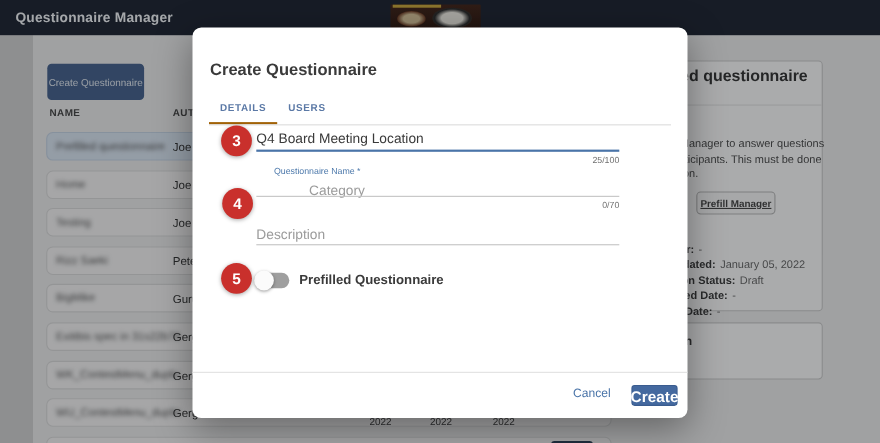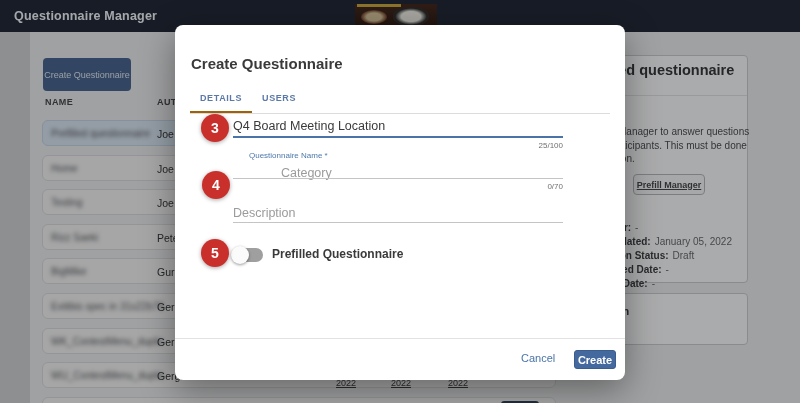--- a/index.html
+++ b/index.html
@@ -26,21 +26,21 @@
   .col-head.author { left:157px; top:97px; }
 
   .rows { position:absolute; left:42px; top:120px; width:514px; z-index:1; }
   .q-row { position:relative; width:514px; height:26px; margin-bottom:8.6px; background:#f3f2f2;
     border:1px solid #d9d9d9; border-radius:6px; }
   .q-row.highlight { background:#d9e4f0; border-color:#c3d2e3; }
   .q-row .nm { position:absolute; left:8px; top:7px; width:116px; font-size:10px; color:#555;
     white-space:nowrap; overflow:hidden; filter:blur(2px); }
   .q-row .au { position:absolute; left:114px; top:7px; width:380px; font-size:10.5px; color:#333;
     white-space:nowrap; overflow:hidden; }
-  .q-row .d { position:absolute; top:15px; font-size:9px; color:#3c3c3c;text-decoration:underline; }
+  .q-row .d { position:absolute; top:15px; font-size:9px; color:#3c3c3c; }
   .q-row .d1 { left:293px; } .q-row .d2 { left:348px; } .q-row .d3 { left:405px; }
   .q-row .row-btn { position:absolute; left:458px; top:3px; width:38px; height:18px; background:#2e4157; border-radius:3px; }
 
   
   .panel-card { position:absolute; background:#fafafa; border:1px solid #c9c9c9; border-radius:4px; z-index:1; }
   .card1 { left:480px; top:55px; width:268px; height:228px; }
   .card2 { left:480px; top:293px; width:268px; height:52px; }
   .panel-title { position:absolute; left:578px; top:62px; font-size:14.5px; font-weight:700; color:#333; white-space:nowrap; z-index:1; }
   .panel-divider { position:absolute; left:481px; top:95px; width:266px; height:1px; background:#e0e0e0; z-index:1; }
   .panel-para { position:absolute; left:553px; top:125px; width:198px; font-size:10px; line-height:13.5px; color:#4a4a4a; z-index:1; }
@@ -72,21 +72,21 @@
   .f-count { position:absolute; left:58px; width:330px; text-align:right; font-size:8px; color:#707070; }
 
   .toggle { position:absolute; left:58px; top:223px; width:30px; height:14px; border-radius:7px; background:#9f9f9f; }
   .toggle .knob { position:absolute; left:-2px; top:-2px; width:18px; height:18px; border-radius:50%;
     background:#fbfbfb; box-shadow:0 1px 3px rgba(0,0,0,.4); }
   .toggle-label { position:absolute; left:97px; top:222px; font-size:12px; font-weight:600; color:#3a3a3a; }
 
   .footer-line { position:absolute; left:0; top:313px; width:450px; height:1px; background:#e2e2e2; }
   .cancel-btn { position:absolute; left:346px; top:327px; font-size:11px; color:#4a74a8; }
   .create-btn { position:absolute; left:399px; top:325px; width:42px; height:19px; background:#44699f;
-    border:1px solid #3a5c8f; border-radius:3px; color:#fff; font-size:11px; font-weight:700;
+    border:1px solid #3a5c8f; border-radius:3px; color:#fff; font-size:14px; font-weight:700;
     display:flex; align-items:center; justify-content:center;text-align:right; }
 
   .badge { position:absolute; width:28px; height:28px; border-radius:50%; background:#c9302c;
     color:#fff; font-size:14px; font-weight:700; display:flex; align-items:center; justify-content:center;
     z-index:5; box-shadow:0 1px 4px rgba(0,0,0,.35); }
   .badge.b3 { left:201px; top:114px; }
   .badge.b4 { left:202px; top:171px; }
   .badge.b5 { left:201px; top:239px; }
 </style>
 </head>

